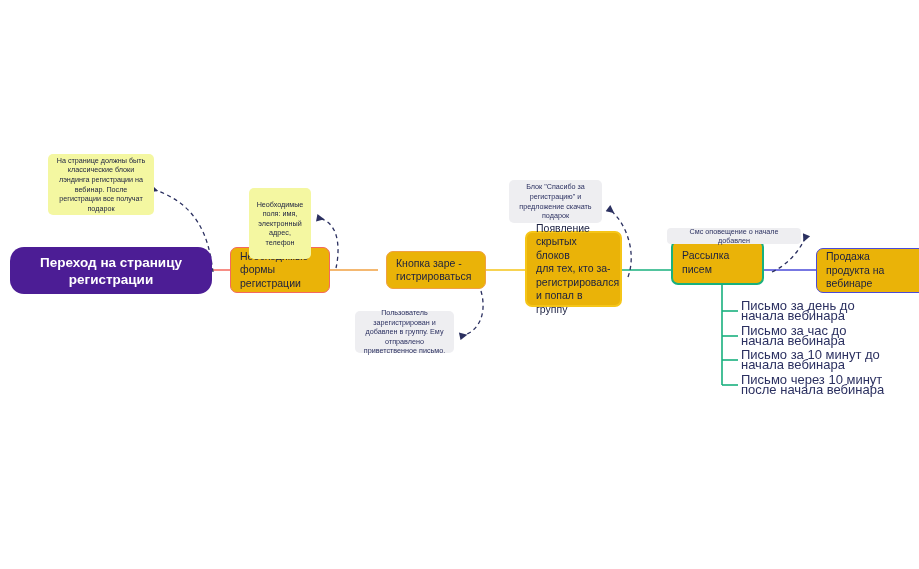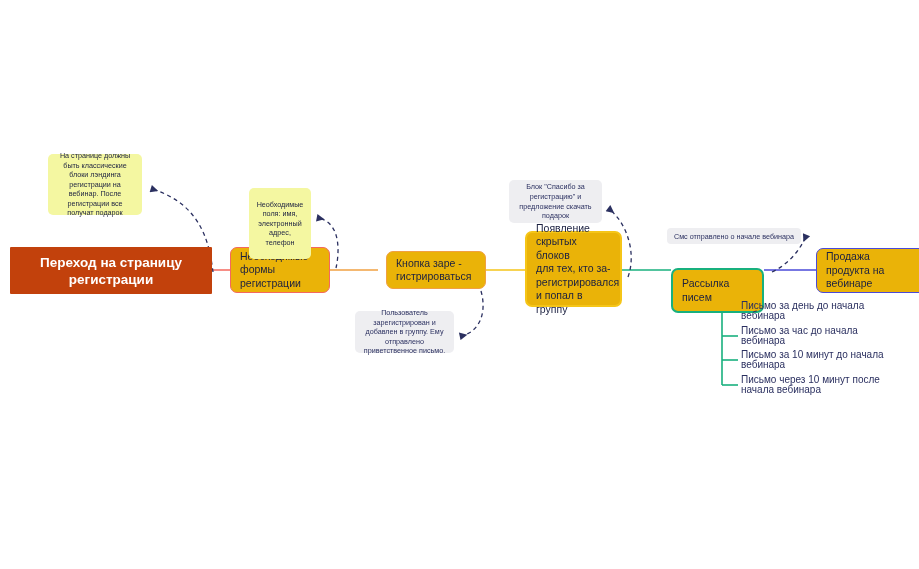--- a/index.html
+++ b/index.html
@@ -37,22 +37,22 @@
     width: 100%;
     white-space: pre-line;
   }
 
   
   .root {
     left: 10px;
     top: 247px;
     width: 202px;
     height: 47px;
-    background: #c2410c;
-    border-radius: 1px;
+    background: #4c1d95;
+    border-radius: 14px;
     justify-content: center;
     text-align: center;
     padding: 16px 10px;
   }
   .root .txt {
     color: #ffffff;
     font-size: 13.5px;
     font-weight: bold;
     line-height: 17px;
   }
@@ -87,21 +87,21 @@
   .n-blocks {
     left: 525px;
     top: 231px;
     width: 97px;
     height: 76px;
     border-color: #f5c518;
     border-width: 2.2px;
   }
   .n-mail {
     left: 671px;
-    top: 268px;
+    top: 240px;
     width: 93px;
     height: 45px;
     border-color: #18b07e;
     border-width: 2.2px;
     justify-content: flex-end;
   }
   .n-mail .txt { font-size: 10.5px; }
   .n-sale {
     left: 816px;
     top: 248px;
@@ -124,21 +124,21 @@
     padding: 4px 6px;
   }
   .sticky .txt {
     color: #1b2040;
     font-size: 7.2px;
     line-height: 9.6px;
   }
   .s-landing {
     left: 48px;
     top: 154px;
-    width: 94px;
+    width: 106px;
     height: 61px;
     text-align: center;
   }
   .s-fields {
     left: 249px;
     top: 188px;
     width: 62px;
     height: 71px;
   }
 
@@ -178,21 +178,21 @@
     height: 16px;
     border-radius: 4px;
   }
   .g-sms .txt { font-size: 7.2px; line-height: 9px; }
 
   
   .leaf {
     position: absolute;
     box-sizing: border-box;
     color: #2b3060;
-    font-size: 10px;
+    font-size: 13px;
     line-height: 10px;
     width: 150px;
     display: flex;
     align-items: center;
   }
   .leaf .txt { width: 100%; }
 </style>
 </head>
 <body>
 
@@ -272,21 +272,21 @@
 
   <div class="gnote g-thanks">
     <span class="txt">Блок  "Спасибо за регистрацию" и предложение скачать подарок</span>
   </div>
 
   <div class="gnote g-user">
     <span class="txt">Пользователь зарегистрирован и добавлен в группу. Ему отправлено приветственное письмо.</span>
   </div>
 
   <div class="gnote g-sms">
-    <span class="txt">Смс отправлено о начале вебинара</span>
+    <span class="txt">Смс оповещение о начале добавлен</span>
   </div>
 
   <div class="leaf" style="left:741px; top:304px; height:14px;">
     <span class="txt">Письмо за день до начала вебинара</span>
   </div>
   <div class="leaf" style="left:741px; top:329px; height:14px;">
     <span class="txt">Письмо за час до начала вебинара</span>
   </div>
   <div class="leaf" style="left:741px; top:353px; height:14px;">
     <span class="txt">Письмо за 10 минут до начала вебинара</span>

